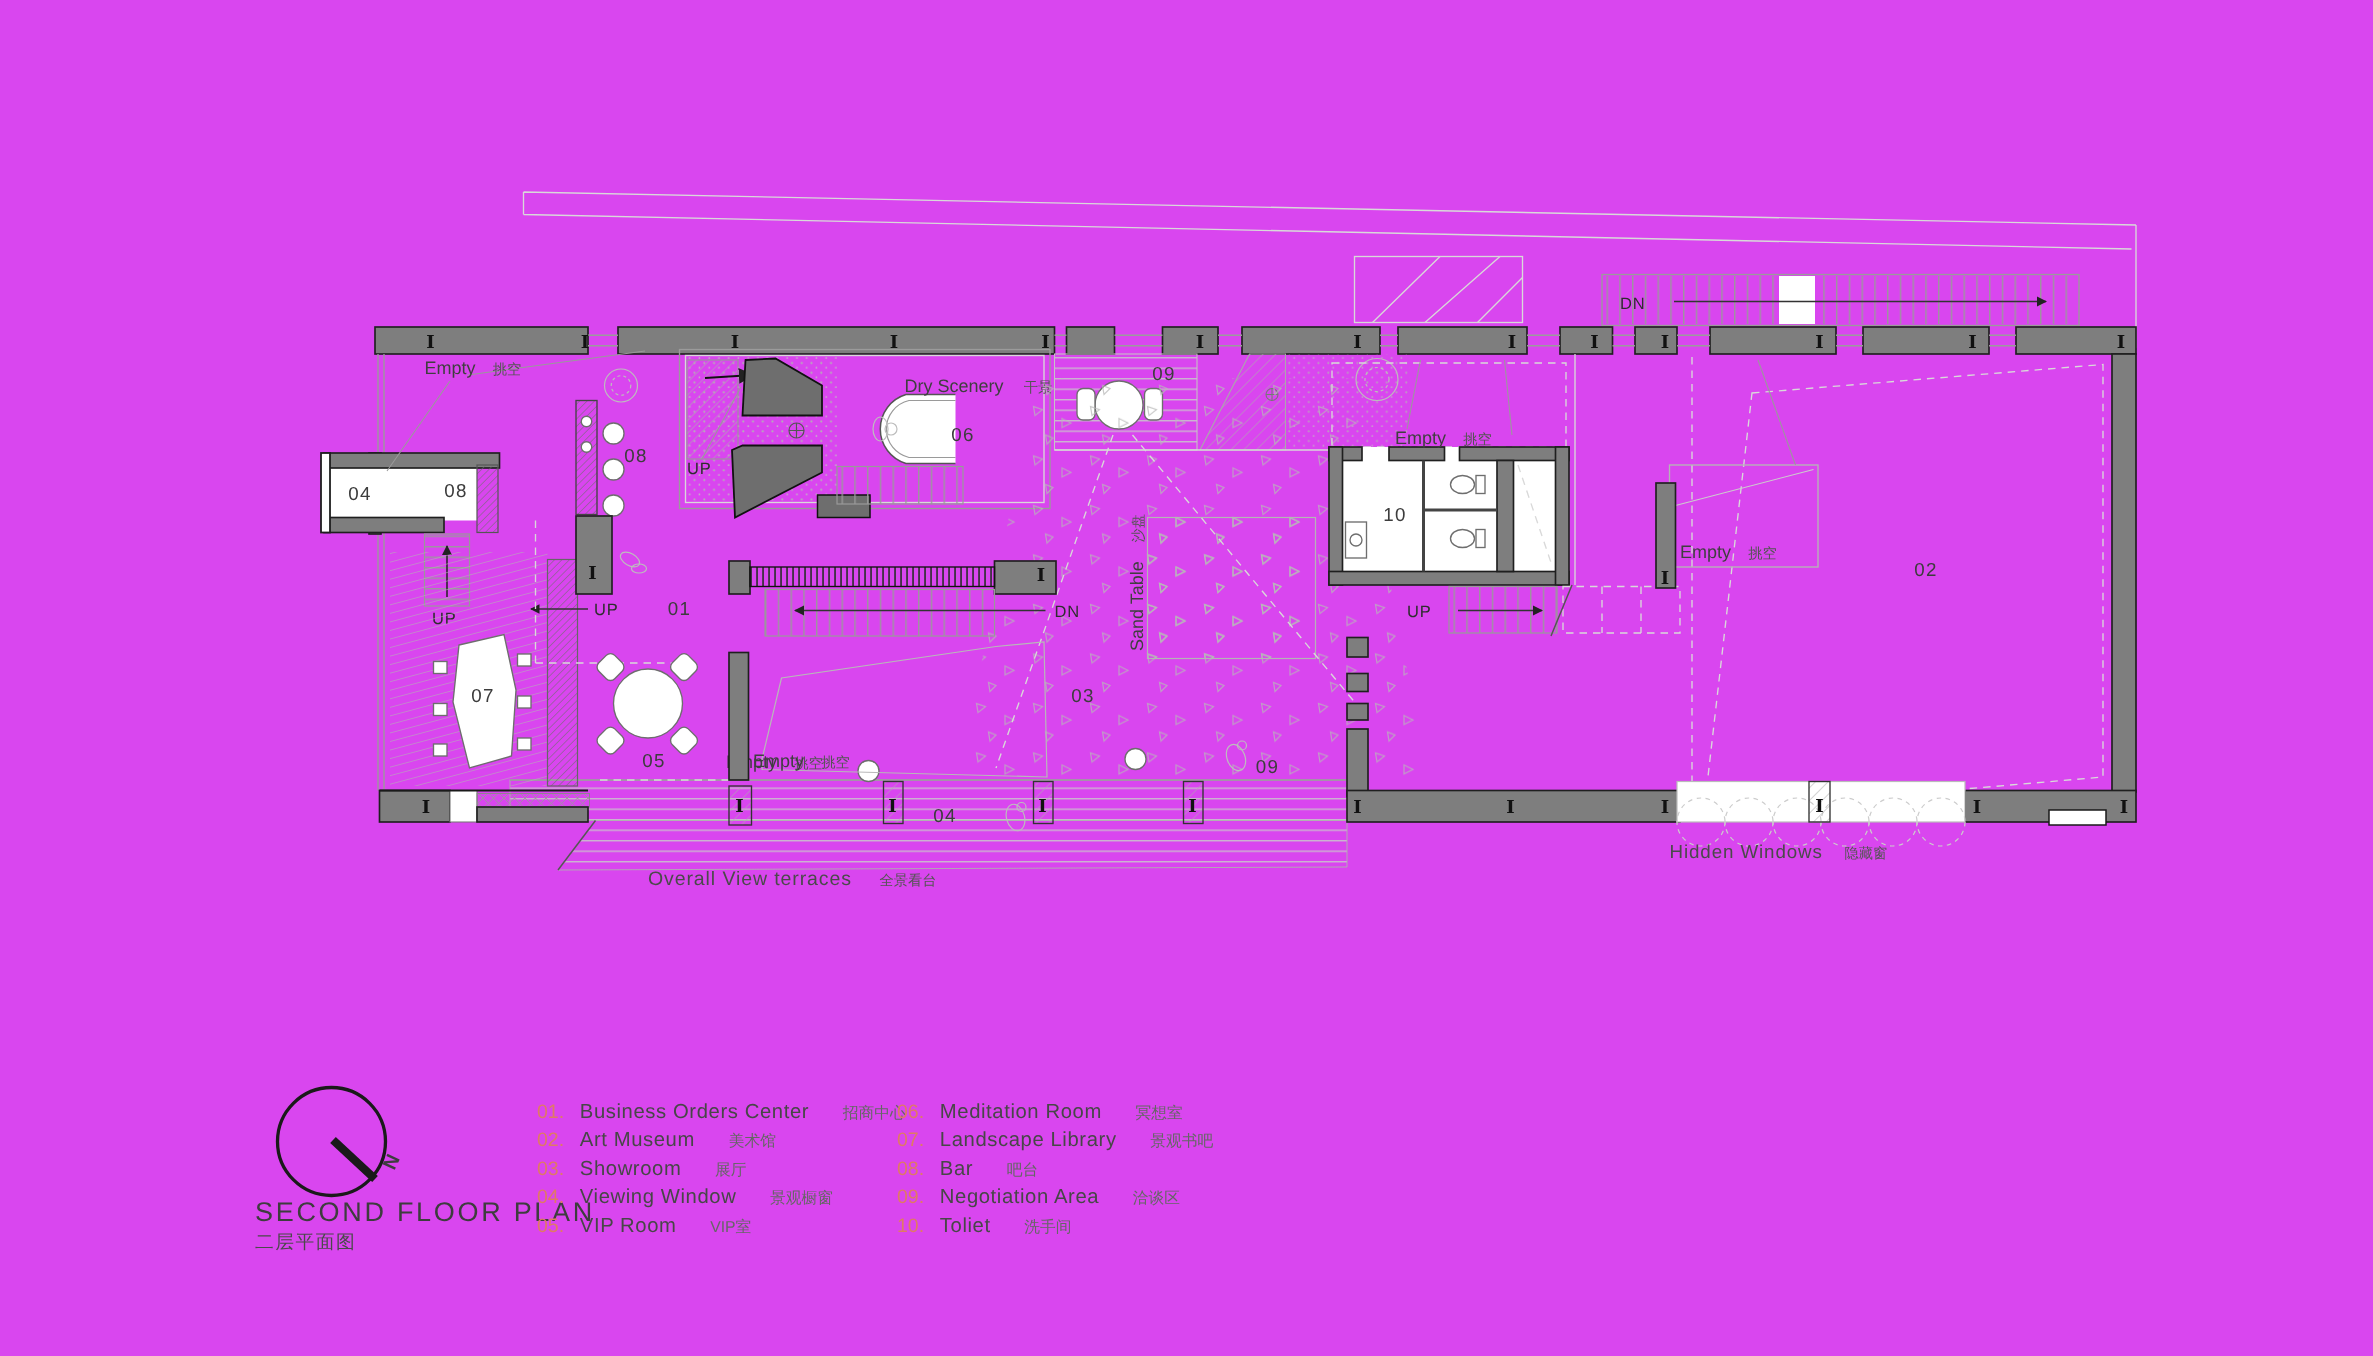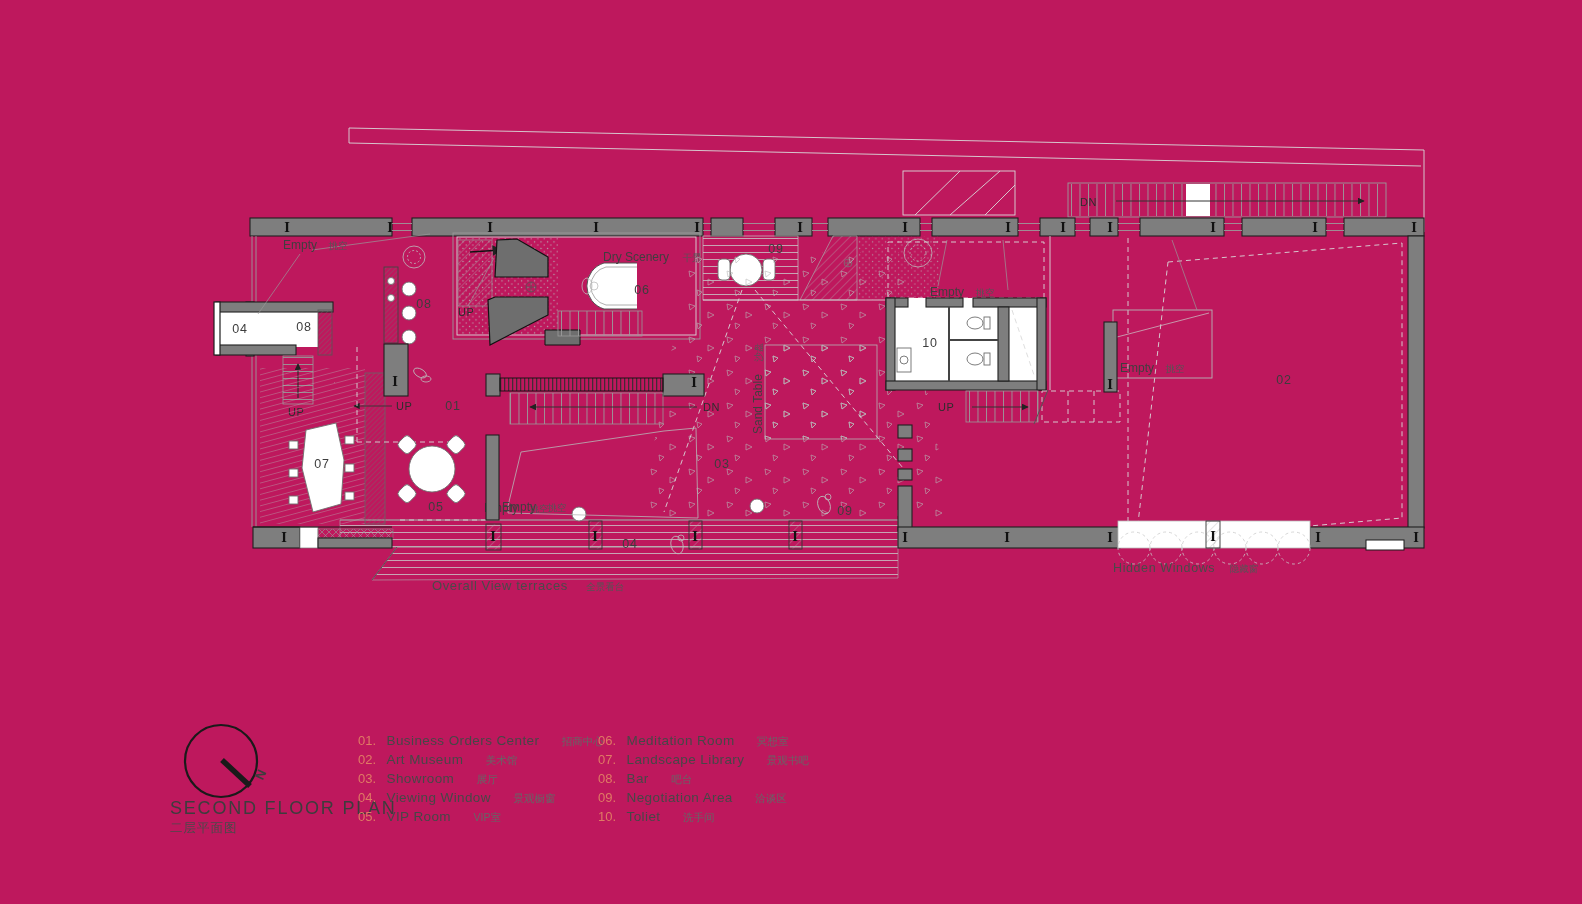--- a/index.html
+++ b/index.html
@@ -1,16 +1,16 @@
 <!DOCTYPE html>
 <html><head>
 <meta charset="utf-8">
 <style>
   html,body{margin:0;padding:0;background:#ffffff;}
-  .stage{position:relative;width:1582px;height:904px;background:#be185d;overflow:hidden;
+  .stage{position:relative;width:1582px;height:904px;background:#d946ef;overflow:hidden;
          font-family:"Liberation Sans",sans-serif;}
   svg{position:absolute;left:0;top:0;}
   svg text{font-family:"Liberation Sans",sans-serif;fill:#3d3d3d;}
   .wall{fill:#7e7e7e;stroke:#1f1f1f;stroke-width:1.1;}
   .thin{fill:none;stroke:#9b9b9b;stroke-width:0.9;}
   .faint{fill:none;stroke:#d9d9d9;stroke-width:0.9;}
   .dash{fill:none;stroke:#d9d9d9;stroke-width:0.9;stroke-dasharray:5 4;}
   .lead{fill:none;stroke:#9a9a9a;stroke-width:0.7;}
   .furn{fill:#fff;stroke:#6e6e6e;stroke-width:0.9;}
   .sket{fill:none;stroke:#bdbdbd;stroke-width:0.8;}

